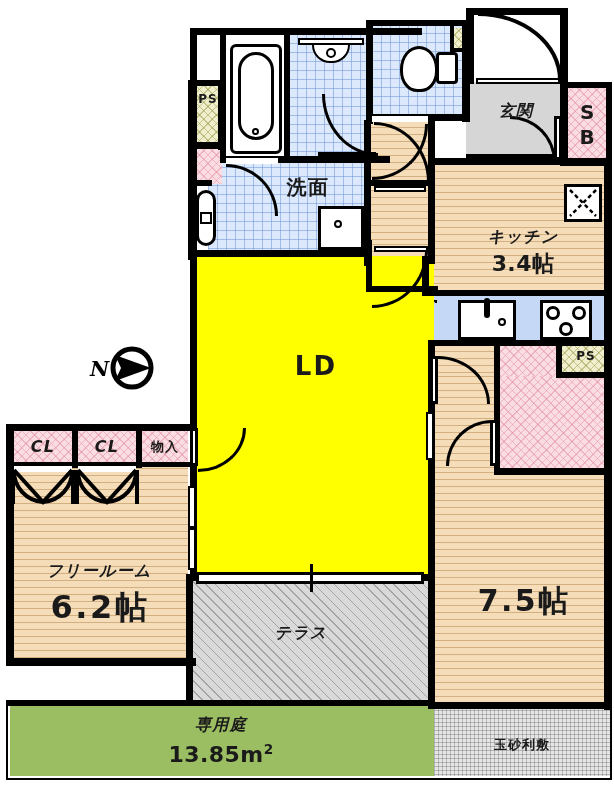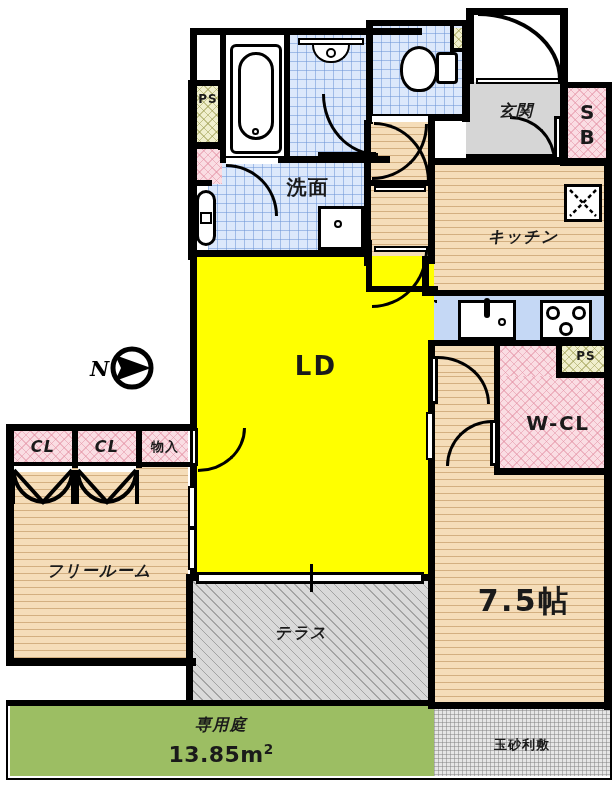--- a/index.html
+++ b/index.html
@@ -300,26 +300,27 @@
 
   <div class="lbl lbl-mid" style="left:265px;top:176px;width:86px;">洗面</div>
 
   <div class="lbl lbl-sm" style="left:486px;top:102px;width:60px;">玄関</div>
   <div class="lbl lbl-mid" style="left:566px;top:100px;width:44px;line-height:1.25;">
     <div style="white-space:pre-line;">S
 B</div>
   </div>
 
   <div class="lbl lbl-sm" style="left:470px;top:228px;width:106px;">キッチン</div>
-
-  <div class="lbl lbl-mid" style="left:510px;top:412px;width:96px;">W-CL</div>
+  <div class="lbl lbl-num2" style="left:470px;top:252px;width:106px;">3.4帖</div>
+
 
   <div class="lbl lbl-big" style="left:258px;top:352px;width:116px;">LD</div>
 
   <div class="lbl lbl-sm" style="left:18px;top:562px;width:162px;">フリールーム</div>
+  <div class="lbl" style="left:30px;top:590px;width:140px;font-size:32px;font-weight:600;">6.2帖</div>
 
   <div class="lbl" style="left:462px;top:584px;width:124px;font-size:30px;font-weight:600;">7.5帖</div>
 
   <div class="lbl lbl-sm" style="left:248px;top:624px;width:106px;">テラス</div>
 
   <div class="lbl lbl-sm" style="left:168px;top:716px;width:106px;">専用庭</div>
   <div class="lbl lbl-num2" style="left:158px;top:742px;width:126px;">
     <span>13.85</span><span>m</span><span class="sup">2</span>
   </div>
 

